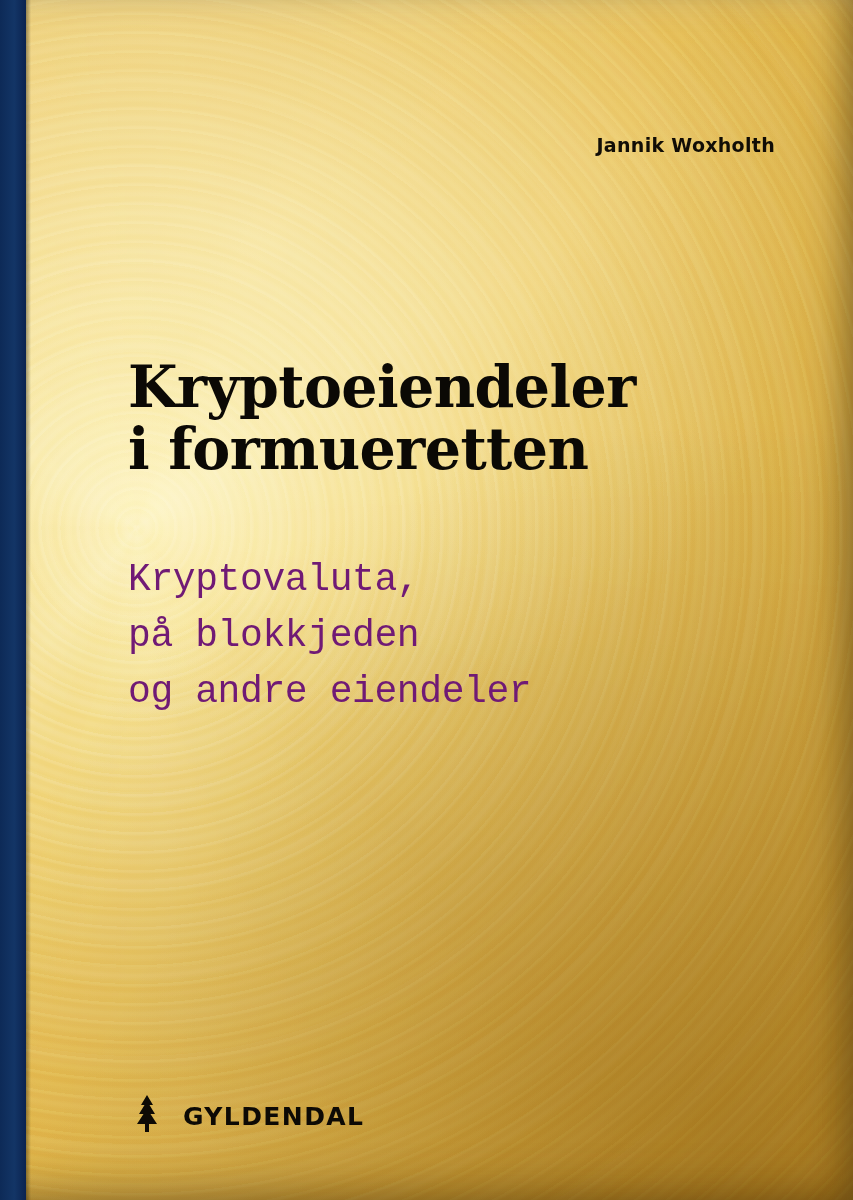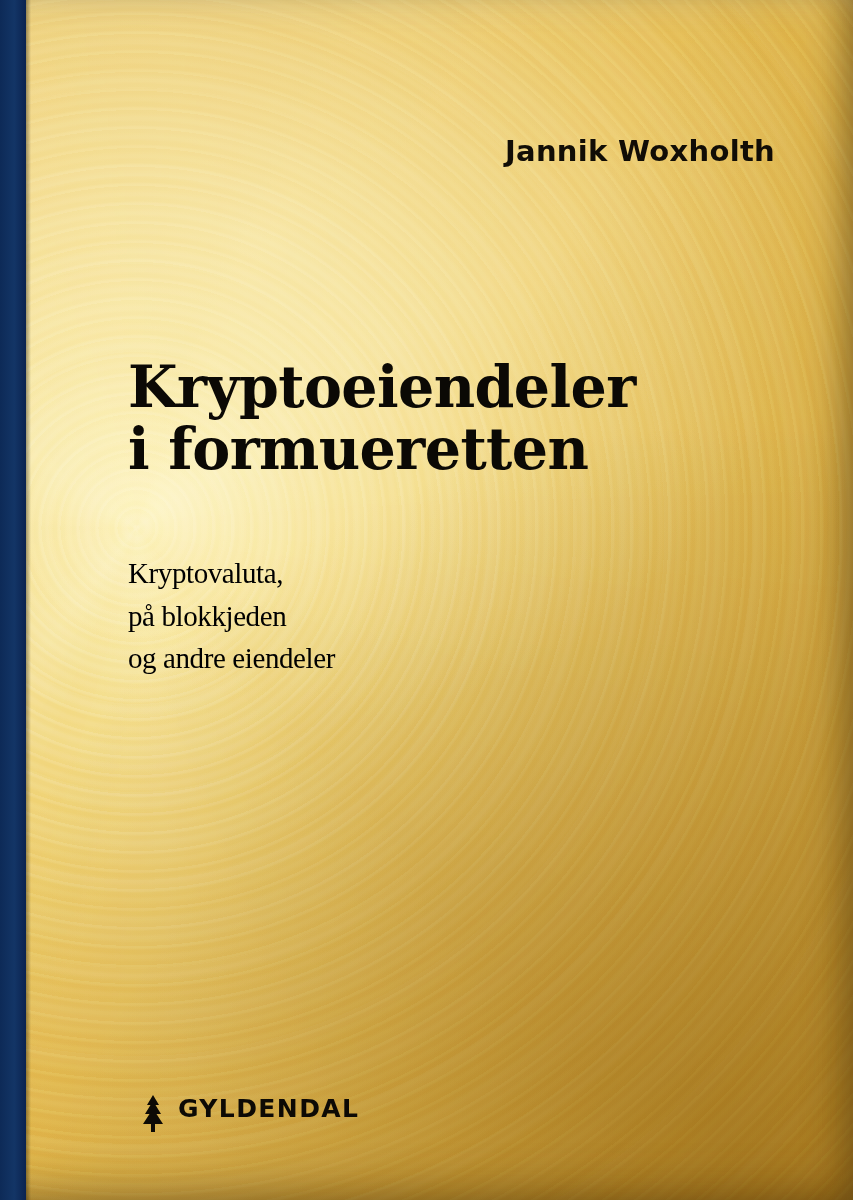--- a/index.html
+++ b/index.html
@@ -130,21 +130,21 @@
     inset: 0;
     z-index: 10;
   }
 
   .author {
     position: absolute;
     right: 78px;
     top: 134px;
     font-family: "DejaVu Sans", sans-serif;
     font-weight: 700;
-    font-size: 29px;
+    font-size: 19px;
     letter-spacing: 0.3px;
     color: #110d06;
     text-align: right;
     white-space: nowrap;
   }
 
   .title-block {
     position: absolute;
     left: 128px;
     top: 356px;
@@ -160,35 +160,36 @@
     white-space: nowrap;
   }
 
   .subtitle-block {
     position: absolute;
     left: 128px;
     top: 552px;
     width: 660px;
   }
   .subtitle-line {
-    font-family: Liberation Serif, serif;
+    font-family: Liberation Mono, monospace;
     font-weight: 400;
-    font-size: 29px;
+    font-size: 38px;
     line-height: 1.47;
     letter-spacing: -0.4px;
-    color: #000000;
+    color: #701a75;
     white-space: nowrap;
   }
 
   .publisher {
     position: absolute;
-    left: 138px;
+    left: 132px;
     bottom: 62px;
     display: flex;
-    gap: 10px;
+    align-items: center;
+    gap: 21px;
   }
   .publisher-name {
     font-family: "DejaVu Sans", sans-serif;
     font-weight: 700;
     font-size: 25px;
     letter-spacing: 1.4px;
     color: #0d0a05;
   }
   .tree-icon { display: block; }
 </style>

